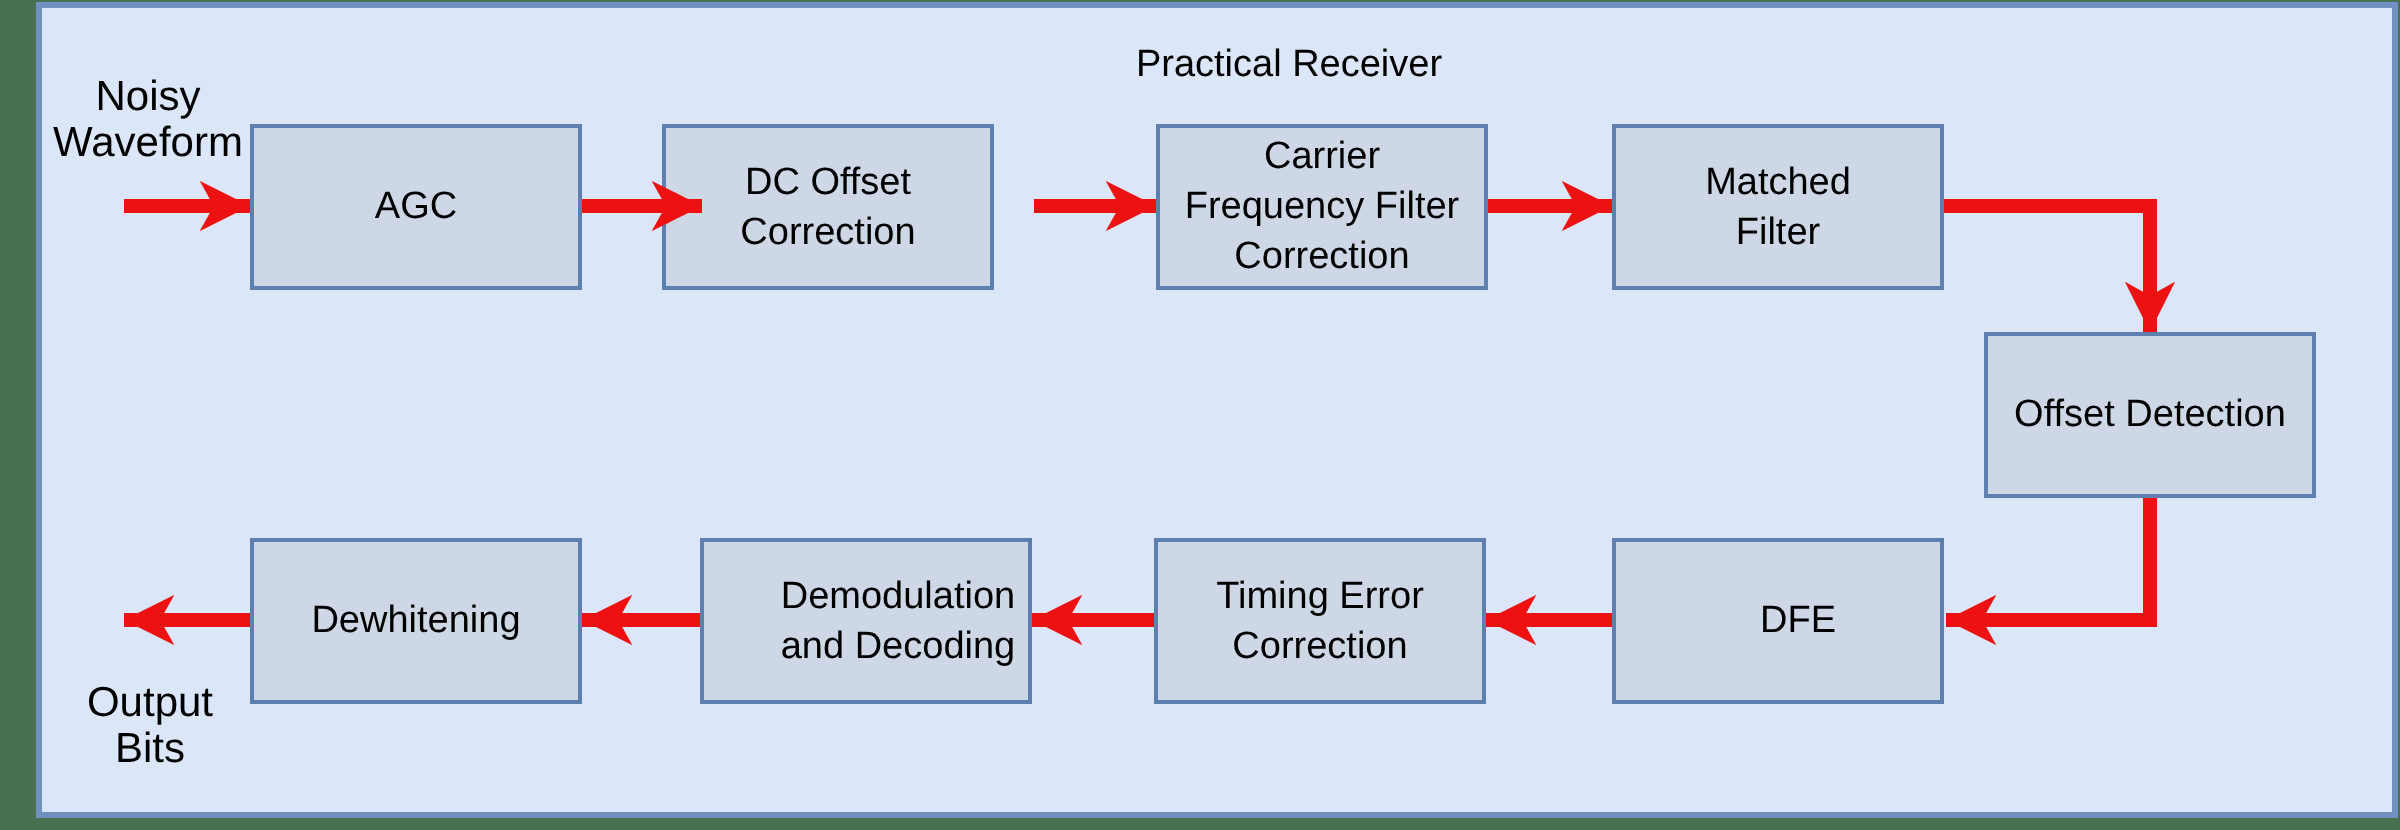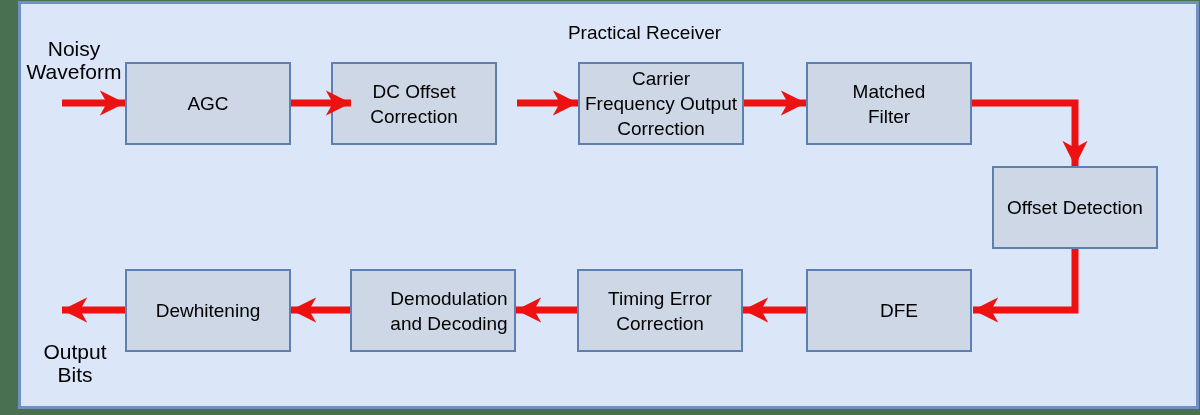--- a/index.html
+++ b/index.html
@@ -86,21 +86,21 @@
 
 <div class="block" style="left:125px; top:62px;">
   <span>AGC</span>
 </div>
 <div class="block" style="left:331px; top:62px;">
   <span>DC Offset
 Correction</span>
 </div>
 <div class="block" style="left:578px; top:62px;">
   <span>Carrier
-Frequency Output
+Frequency Filter
 Correction</span>
 </div>
 <div class="block" style="left:806px; top:62px;">
   <span>Matched
 Filter</span>
 </div>
 
 <div class="block" style="left:992px; top:166px;">
   <span>Offset Detection</span>
 </div>

